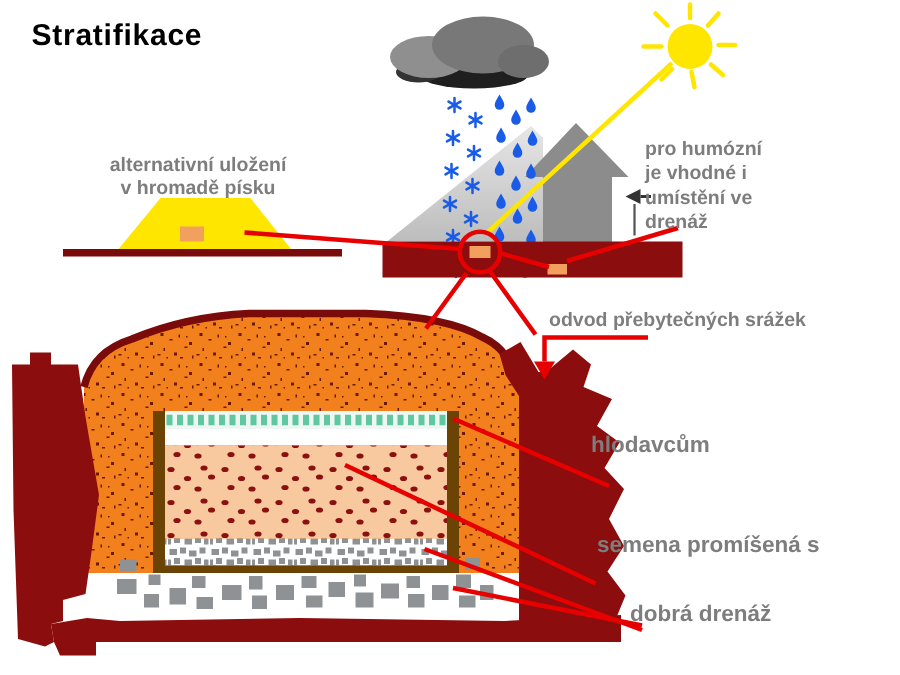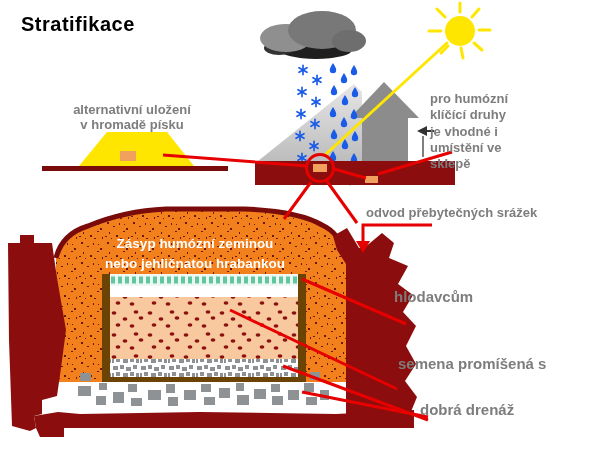--- a/index.html
+++ b/index.html
@@ -232,30 +232,25 @@
 
   <div class="lbl title">Stratifikace</div>
 
   <div class="lbl sandpile-label">
     <div>alternativní uložení</div>
     <div>v hromadě písku</div>
   </div>
 
   <div class="lbl cellar-label">
     <div>pro humózní</div>
-    <div>klíčící druhy</div>
     <div>je vhodné i</div>
     <div>umístění ve</div>
-    <div>sklepě</div>
-  </div>
-
-  <div class="lbl fill-label">
-    <div>Zásyp humózní zeminou</div>
-    <div>nebo jehličnatou hrabankou</div>
-  </div>
+    <div>drenáž</div>
+  </div>
+
 
   <div class="lbl outlet-label">odvod přebytečných srážek</div>
 
   <div class="lbl mesh-label">
     <div>hlodavcům</div>
   </div>
 
   <div class="lbl seeds-label">
     <div>semena promíšená s</div>
   </div>

